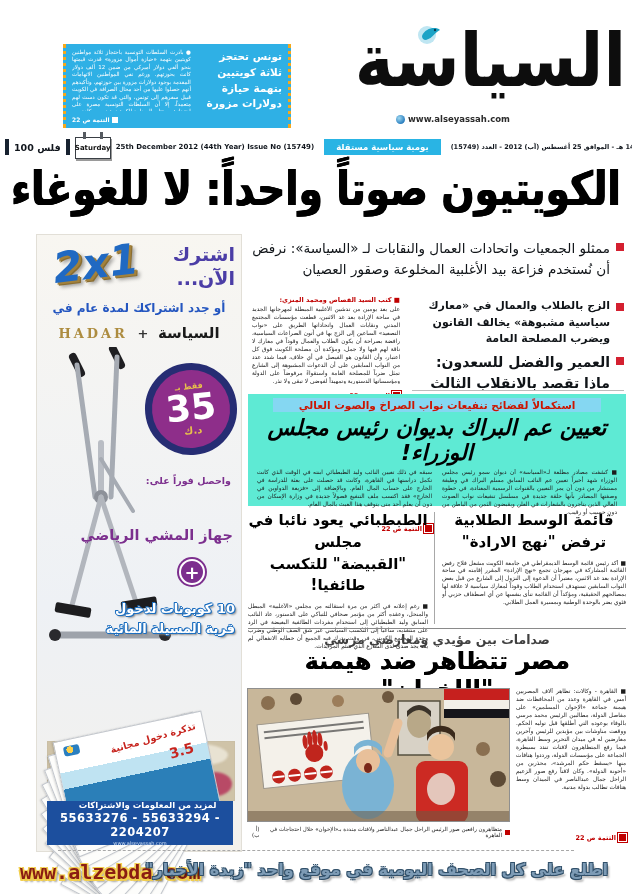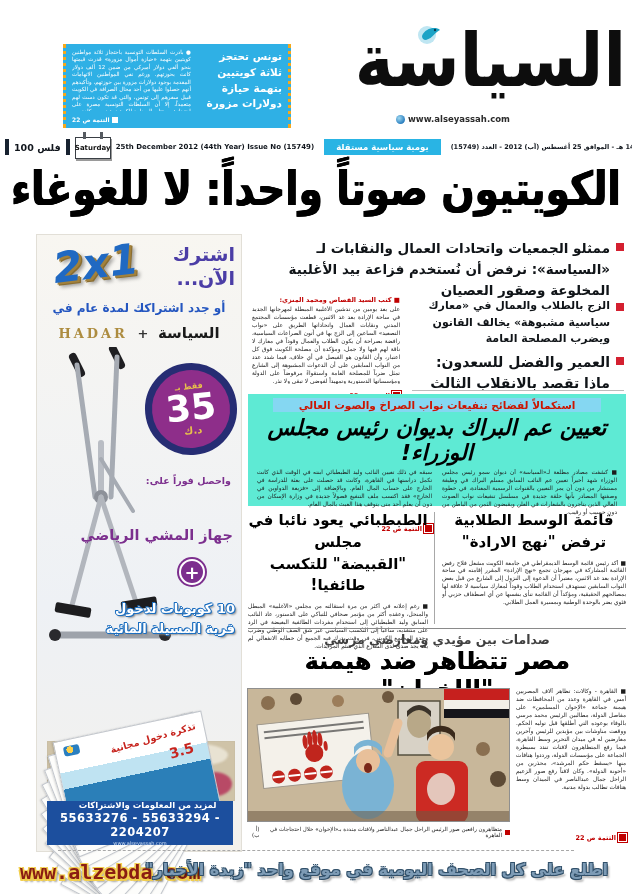--- a/index.html
+++ b/index.html
@@ -38,21 +38,21 @@
   .spring{flex:1;}
 
   
   #mainhead{left:0;top:162px;width:632px;text-align:center;direction:rtl;
             font-size:39px;font-weight:bold;color:#000;letter-spacing:-1px;
             text-shadow:0.6px 0 0 #000, -0.6px 0 0 #000;transform:scaleY(1.2);transform-origin:top center;}
 
   
   .bullet{direction:rtl;display:flex;gap:6px;color:#101418;}
   .bullet .rsq{width:8px;height:8px;background:#d42030;flex:none;margin-top:5px;}
-  #b1{left:250px;top:238px;width:374px;font-size:13.5px;font-weight:bold;line-height:1.55;text-align:right;}
+  #b1{left:250px;top:238px;width:374px;font-size:13.5px;font-weight:normal;line-height:1.55;text-align:right;}
   #b2{left:412px;top:298px;width:212px;font-size:11px;font-weight:bold;line-height:1.5;text-align:right;}
   #b3{left:412px;top:352px;width:212px;font-size:14px;font-weight:bold;line-height:1.5;text-align:right;}
   #bycol{left:252px;top:296px;width:148px;height:100px;direction:rtl;}
   .byline{color:#c00000;font-size:6.5px;font-weight:bold;margin-bottom:2px;}
   .tinytext{font-size:5.8px;line-height:1.38;text-align:justify;color:#1c1c1c;overflow:hidden;}
   #bycol .tinytext{height:78px;}
   .more{direction:rtl;display:inline-flex;align-items:center;gap:3px;color:#c00000;font-size:6.5px;font-weight:bold;margin-top:2px;}
   .more .sqi{width:7px;height:7px;background:#c00000;outline:1px solid #c00000;outline-offset:1px;flex:none;}
   #b3rule{left:412px;top:390px;width:212px;height:1px;background:#bbb;}
 

